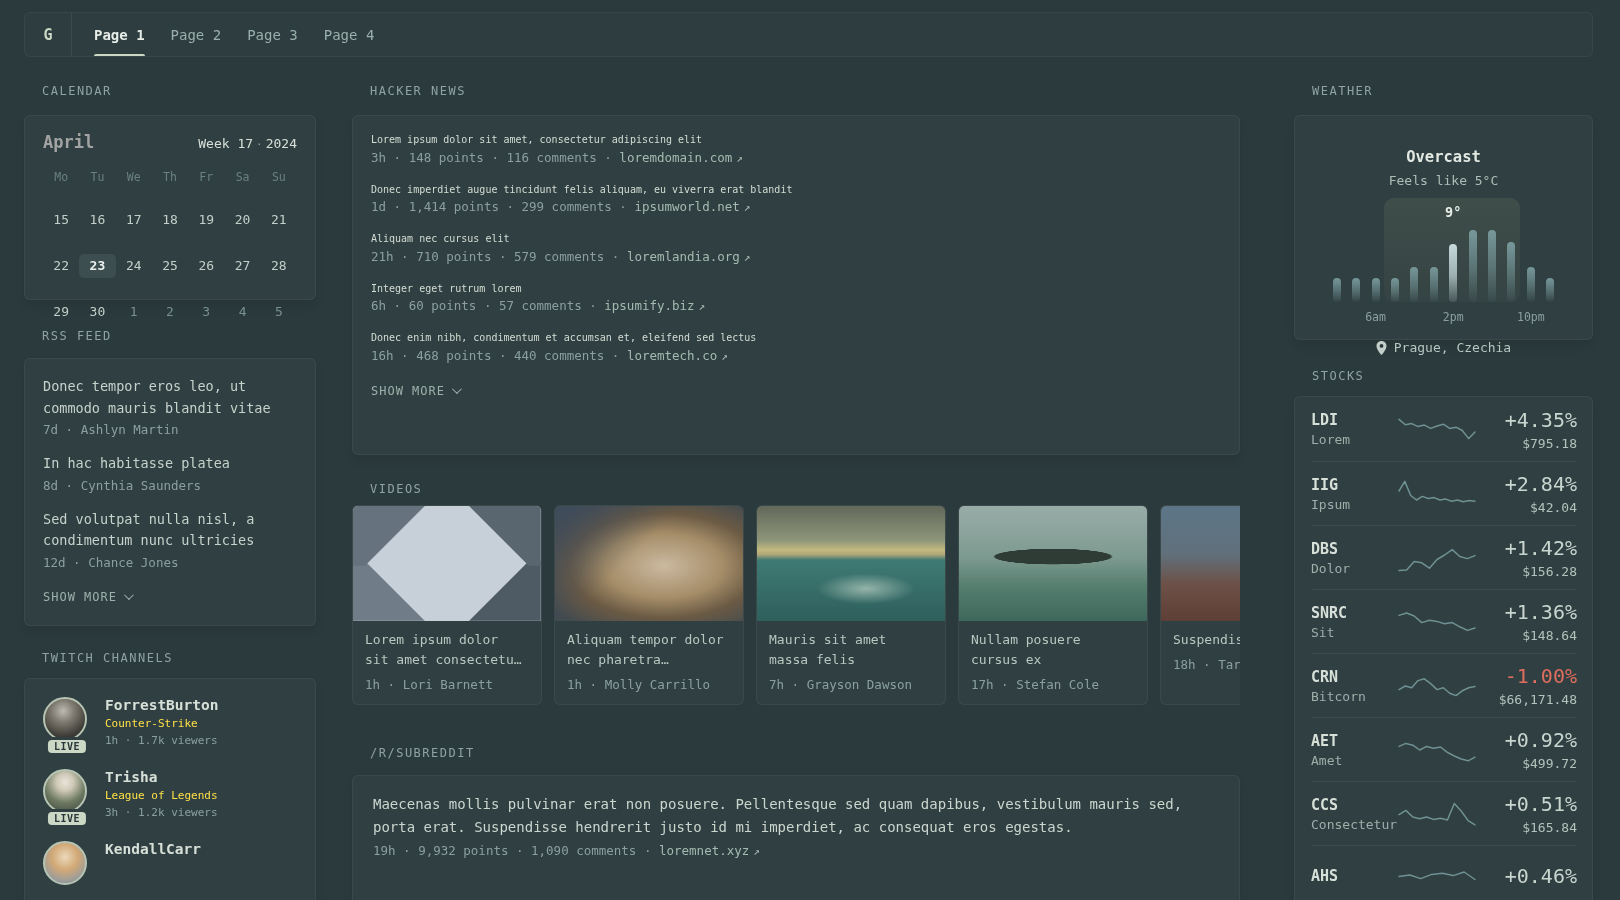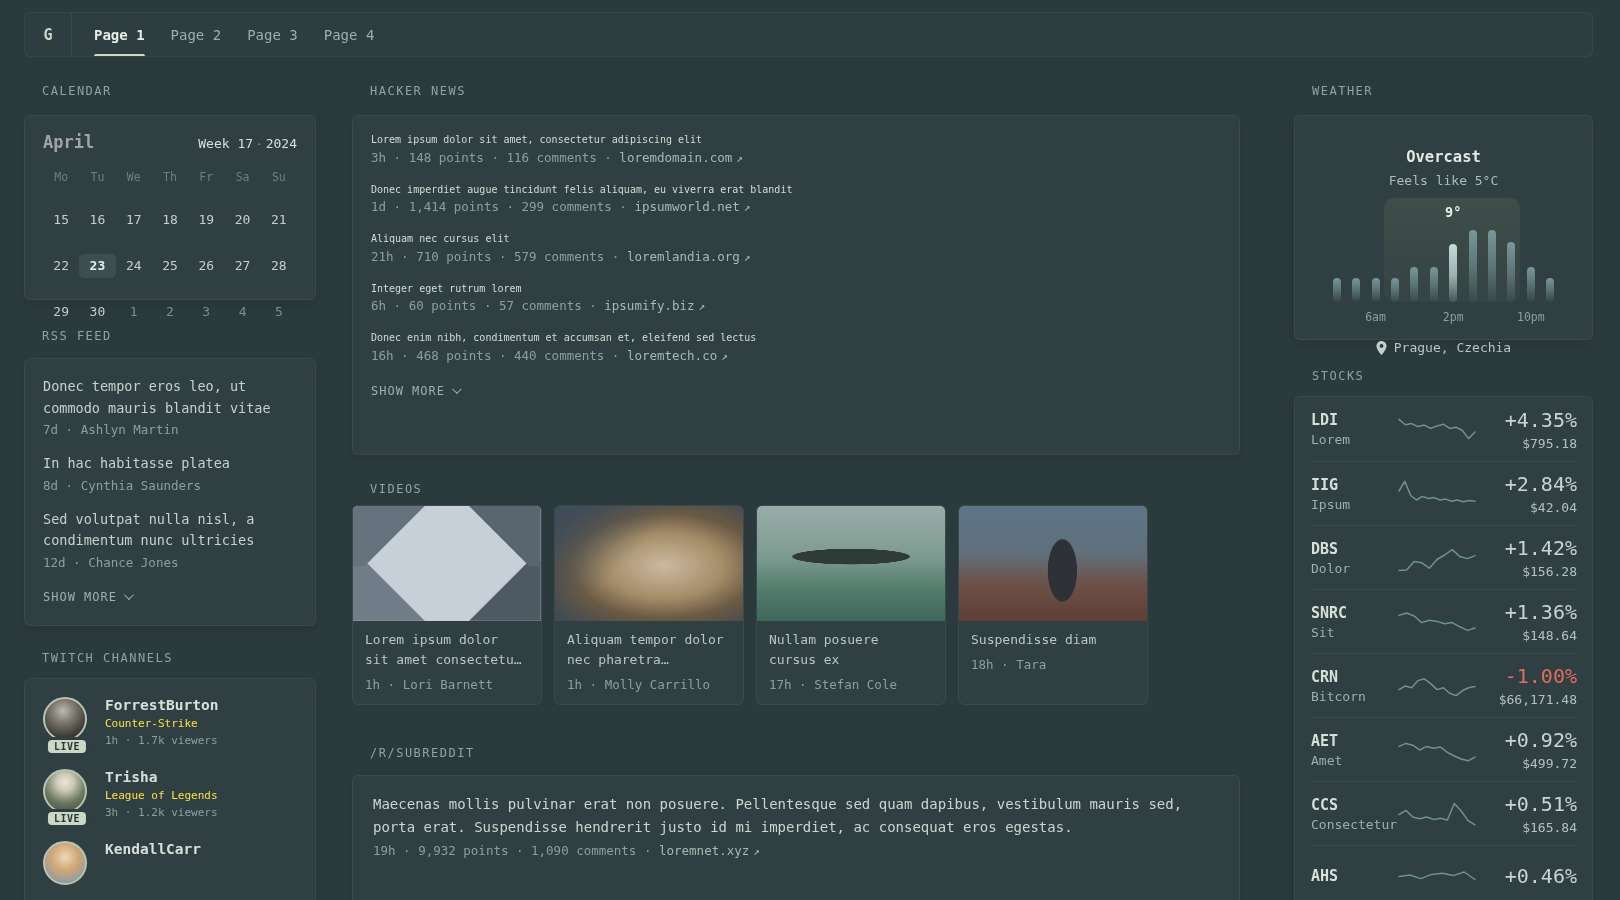--- a/index.html
+++ b/index.html
@@ -339,20 +339,27 @@
       </div>
     </div>
     <div class="vid-card">
       <div class="vid-thumb thumb-2"></div>
       <div class="vid-body">
         <div class="vid-title">Aliquam tempor dolor nec pharetra…</div>
         <div class="vid-meta">1h · Molly Carrillo</div>
       </div>
     </div>
     <div class="vid-card">
+      <div class="vid-thumb thumb-3"></div>
+      <div class="vid-body">
+        <div class="vid-title">Mauris sit amet massa felis</div>
+        <div class="vid-meta">7h · Grayson Dawson</div>
+      </div>
+    </div>
+    <div class="vid-card">
       <div class="vid-thumb thumb-4"></div>
       <div class="vid-body">
         <div class="vid-title">Nullam posuere cursus ex</div>
         <div class="vid-meta">17h · Stefan Cole</div>
       </div>
     </div>
     <div class="vid-card">
       <div class="vid-thumb thumb-5"></div>
       <div class="vid-body">
         <div class="vid-title">Suspendisse diam</div>

